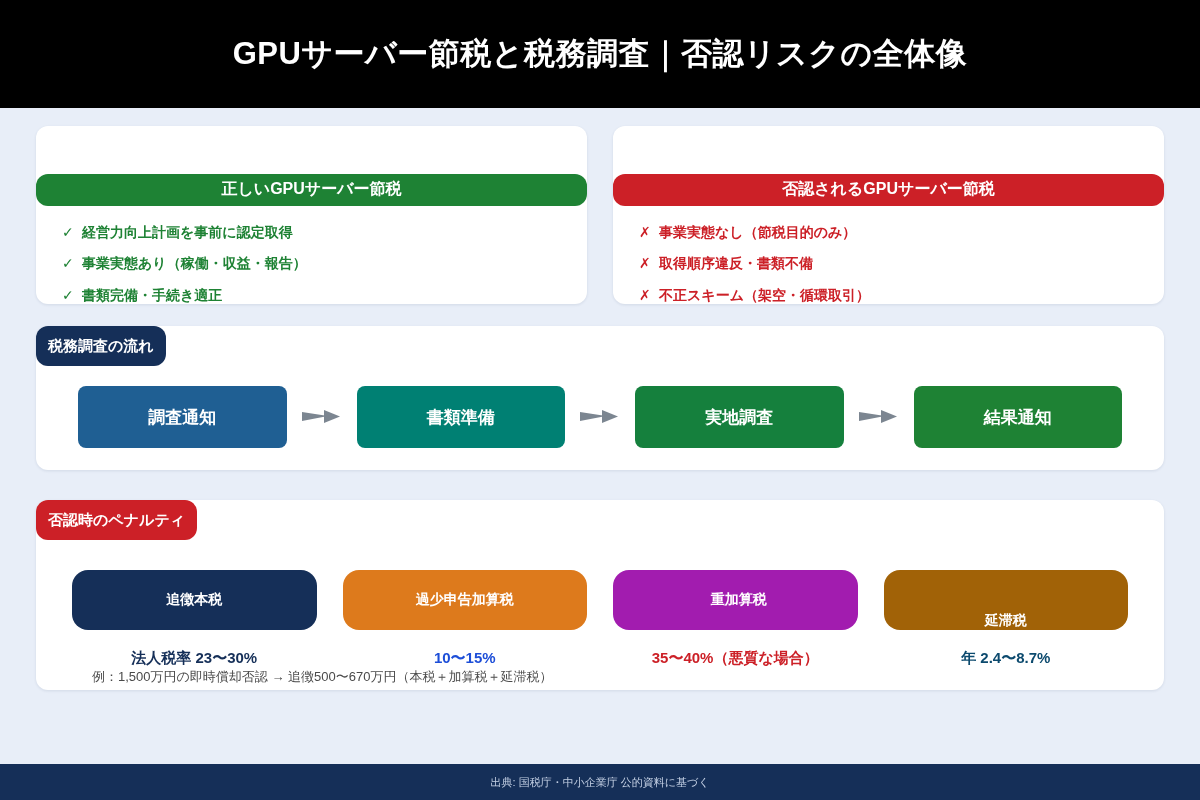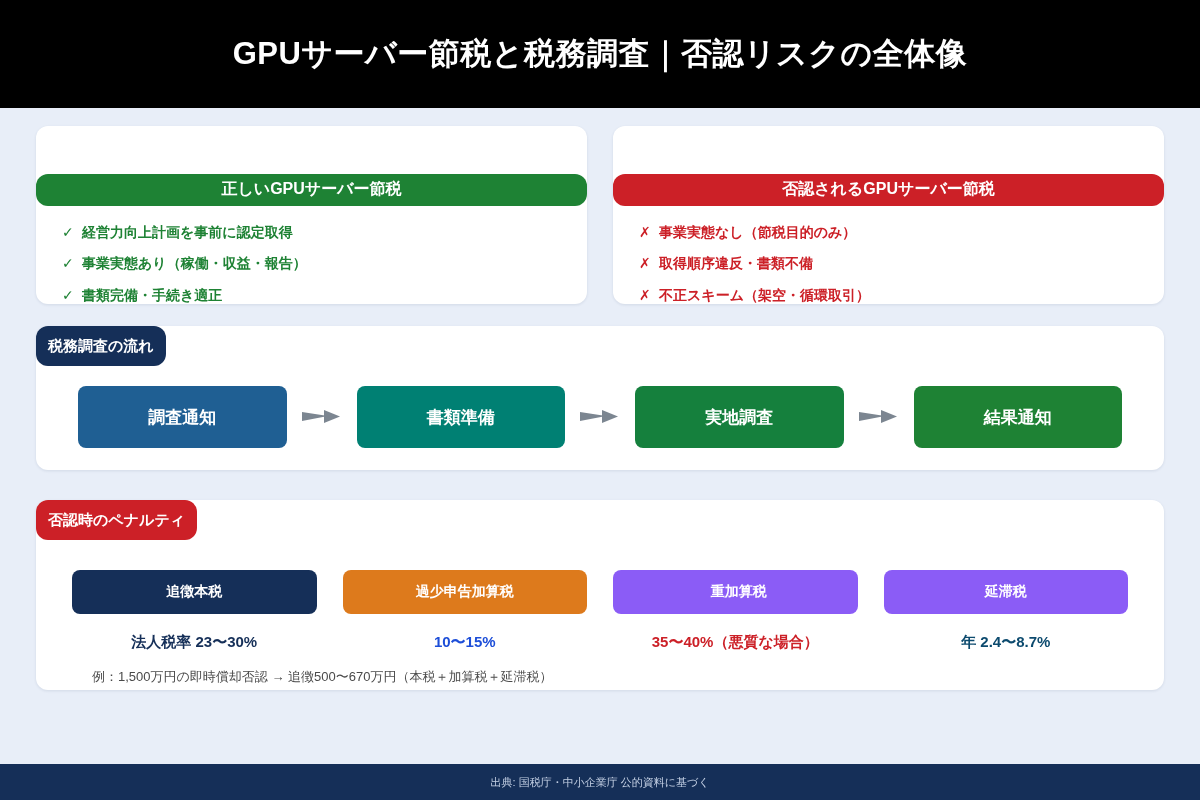--- a/index.html
+++ b/index.html
@@ -146,22 +146,22 @@
     display:flex;
     gap:26px;
   }
   .penalty-col {
     flex:1 1 0;
     display:flex; flex-direction:column;
     align-items:center;
   }
   .penalty-head {
     width:100%;
-    height:44px;
-    border-radius:8px;
+    height:60px;
+    border-radius:16px;
     display:flex; align-items:center; justify-content:center;
     color:#ffffff;
     font-size:14px;
     font-weight:bold;
   }
   .penalty-value {
     margin-top:19px;
     font-size:15px;
     font-weight:bold;
     white-space:nowrap;
@@ -299,28 +299,28 @@
         </div>
 
         <div class="penalty-col">
           <div class="penalty-head" style="background:#dd7a1c;">
             <span>過少申告加算税</span>
           </div>
           <div class="penalty-value" style="color:#1d4ed8;">10〜15%</div>
         </div>
 
         <div class="penalty-col">
-          <div class="penalty-head" style="background:#8b5cf6;padding-left:7px;">
+          <div class="penalty-head" style="background:#a21caf;padding-left:7px;">
             <span>重加算税</span>
           </div>
           <div class="penalty-value" style="color:#cc2027;">35〜40%（悪質な場合）</div>
         </div>
 
         <div class="penalty-col">
-          <div class="penalty-head" style="background:#8b5cf6;">
+          <div class="penalty-head" style="background:#a16207;align-items:flex-end;">
             <span>延滞税</span>
           </div>
           <div class="penalty-value" style="color:#0c4a6e;text-align:center;">年 2.4〜8.7%</div>
         </div>
 
       </div>
 
       <div class="penalty-note">例：1,500万円の即時償却否認 → 追徴500〜670万円（本税＋加算税＋延滞税）</div>
     </div>
 

